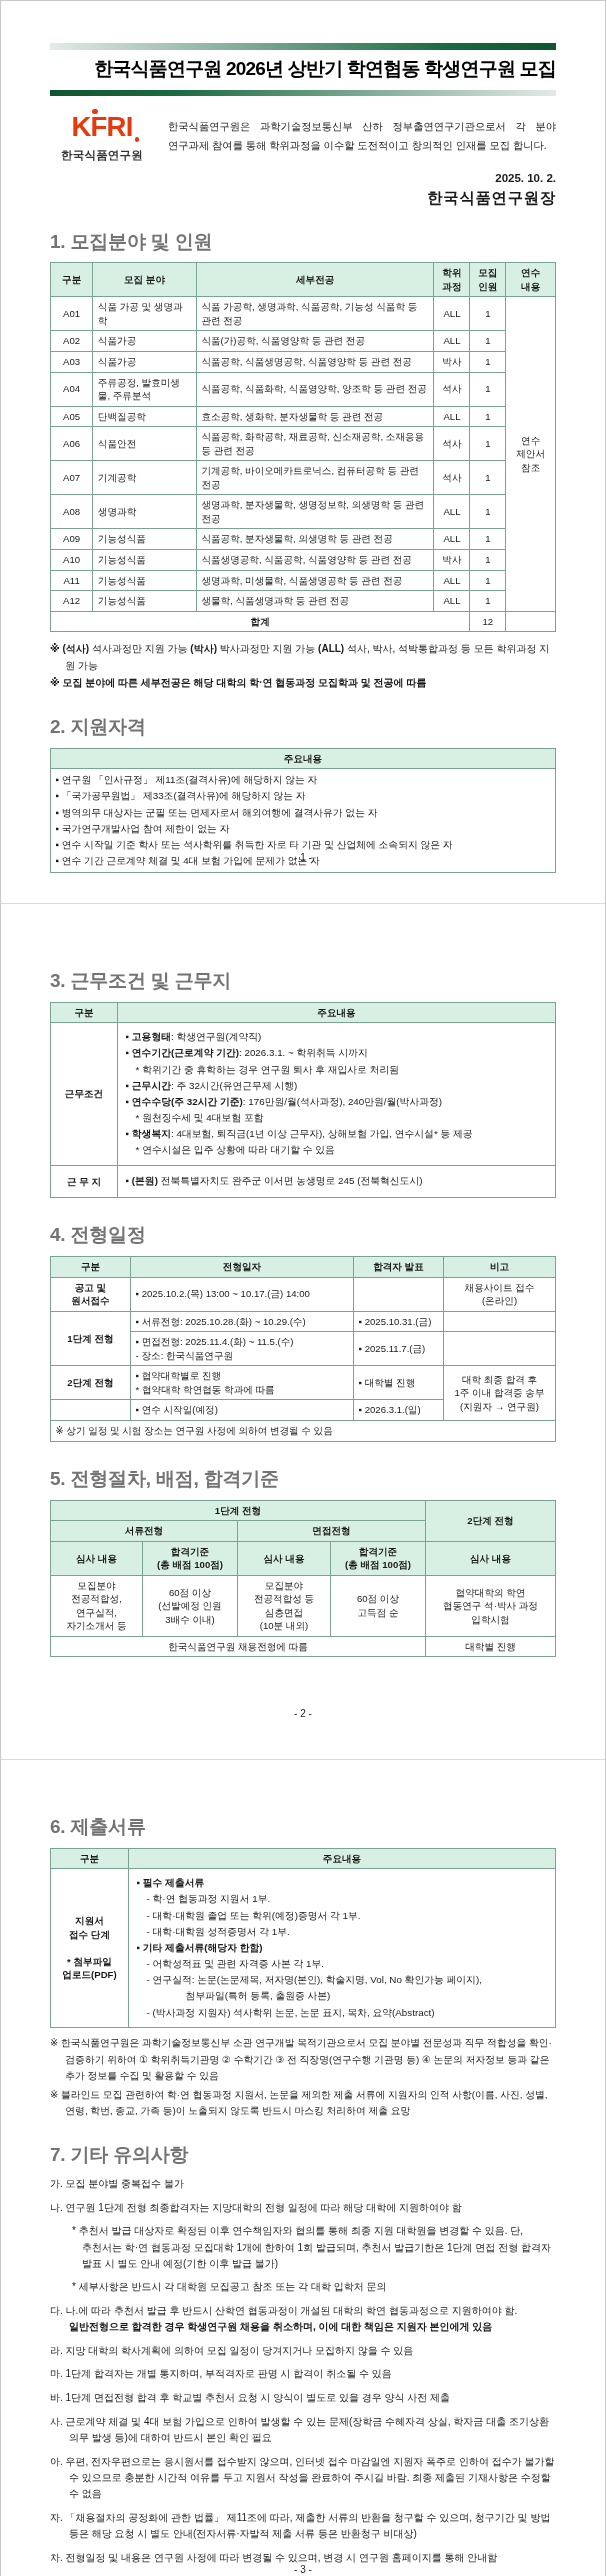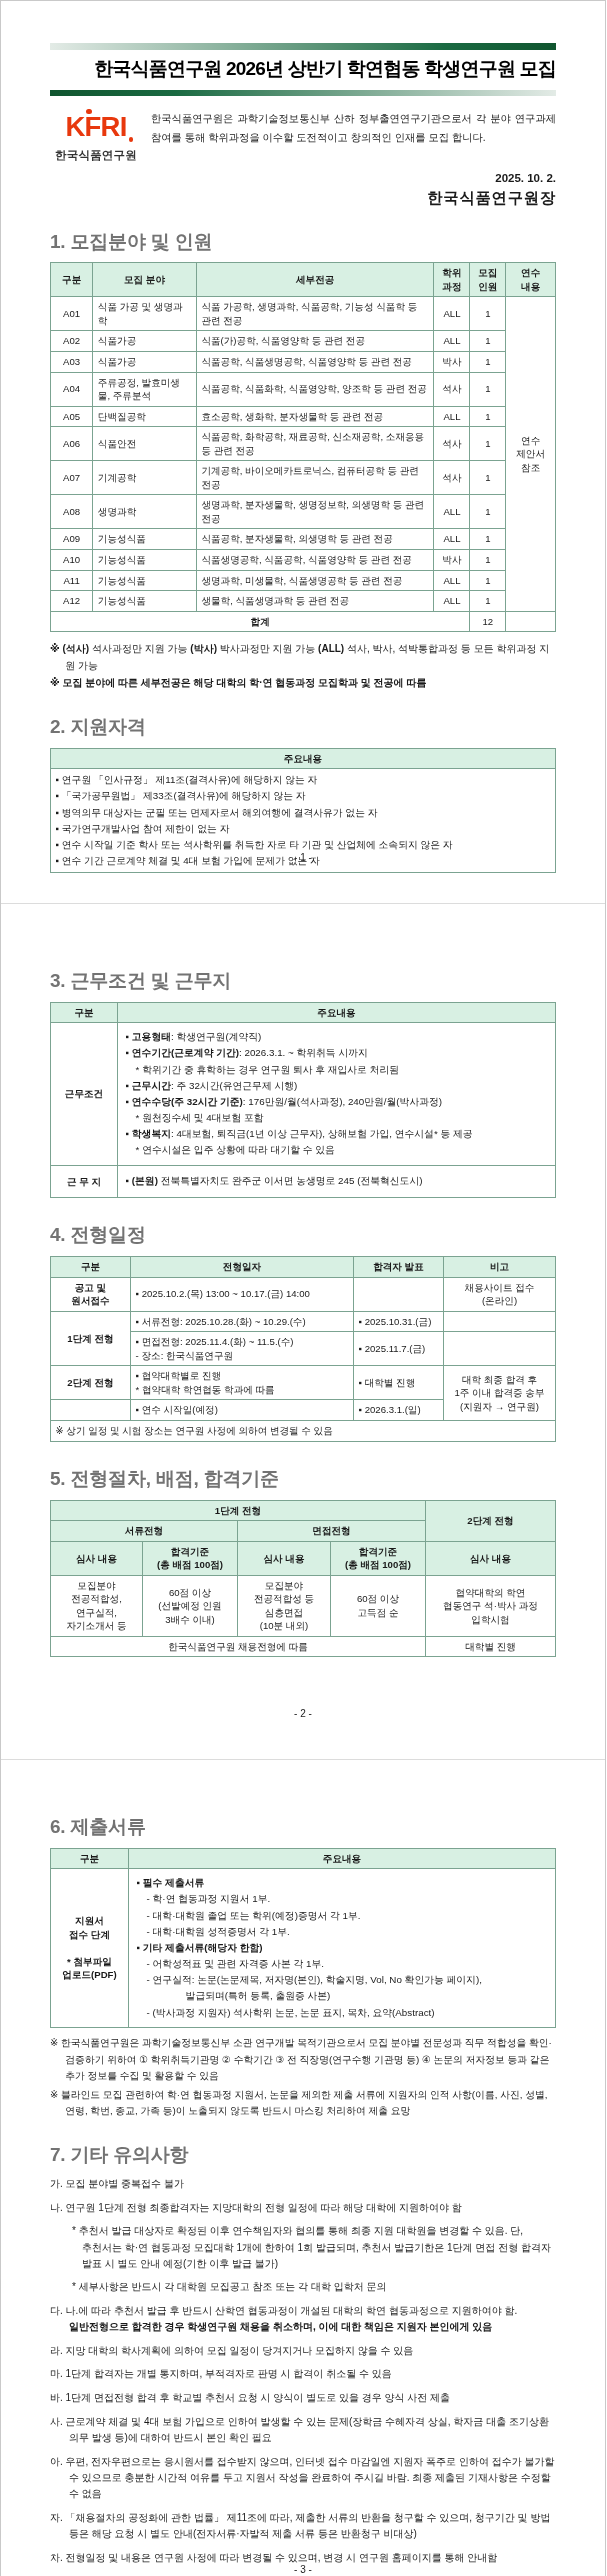--- a/index.html
+++ b/index.html
@@ -15,21 +15,21 @@
   #page2 { height:856px; border-bottom:0.8px solid #dcdcdc; padding-top:44px; }
   #page3 { height:855px; padding-top:34px; }
   .pagemark { position:absolute; bottom:40px; left:0; right:0; text-align:center; font-size:10px; color:#222; }
 
   
   .titlewrap { margin-top:42px; }
   .greenbar-top { height:6.9px; background:linear-gradient(to right,#e3ebe6,#1a6a42 78%,#10552f); }
   .greenbar-btm { height:6.9px; background:linear-gradient(to right,#10552f,#1a6a42 25%,#e3ebe6); }
   .main-title { font-size:19px; font-weight:bold; text-align:right; letter-spacing:-0.8px; padding:6.1px 0 7.6px; color:#000; }
 
-  .orgrow { display:flex; gap:9px; margin-top:13.8px; align-items:flex-start; }
+  .orgrow { display:flex; gap:20px; margin-top:13.8px; align-items:center;margin-left:6px; }
   .logo { width:92px; text-align:center; padding-top:3.1px; }
   .kfri { color:#e8380d; font-size:27.5px; font-weight:bold; line-height:1; position:relative; display:inline-block; letter-spacing:-0.8px; }
   .kfri .d1 { position:absolute; width:5.4px; height:5.4px; border-radius:50%; background:#e8380d; top:-4.6px; left:20.6px; }
   .kfri .d2 { position:absolute; width:4.6px; height:4.6px; border-radius:50%; background:#e8380d; bottom:-0.8px; right:-6.9px; }
   .logo-sub { font-size:11.5px; font-weight:bold; color:#333; margin-top:6.9px; letter-spacing:0.2px; }
   .intro { flex:1; font-size:10.3px; line-height:1.8; text-align:justify; word-break:keep-all; }
 
   .date-line { text-align:right; font-size:11.5px; font-weight:bold; margin-top:9.2px; }
   .signer-line { text-align:right; font-size:15.3px; font-weight:bold; margin-top:3.8px; letter-spacing:0.8px; }
 
@@ -398,21 +398,21 @@
 * 첨부파일
 업로드(PDF)</td>
           <td class="cell-lines" style="padding:6.1px 7.6px">
             <div class="bold">▪ 필수 제출서류</div>
             <div class="sub-line">- 학·연 협동과정 지원서 1부.</div>
             <div class="sub-line">- 대학·대학원 졸업 또는 학위(예정)증명서 각 1부.</div>
             <div class="sub-line">- 대학·대학원 성적증명서 각 1부.</div>
             <div class="bold">▪ 기타 제출서류(해당자 한함)</div>
             <div class="sub-line">- 어학성적표 및 관련 자격증 사본 각 1부.</div>
             <div class="sub-line">- 연구실적: 논문(논문제목, 저자명(본인), 학술지명, Vol, No 확인가능 페이지),</div>
-            <div class="indent-line">발급되며(특허 등록, 출원증 사본)</div>
+            <div class="indent-line">첨부파일(특허 등록, 출원증 사본)</div>
             <div class="sub-line">- (박사과정 지원자) 석사학위 논문, 논문 표지, 목차, 요약(Abstract)</div>
           </td>
         </tr>
       </tbody>
     </table>
 
     <div class="notes-blk">
       <div class="note-line hang">※ 한국식품연구원은 과학기술정보통신부 소관 연구개발 목적기관으로서 모집 분야별 전문성과 직무 적합성을 확인·검증하기 위하여 ① 학위취득기관명 ② 수학기간 ③ 전 직장명(연구수행 기관명 등) ④ 논문의 저자정보 등과 같은 추가 정보를 수집 및 활용할 수 있음</div>
       <div class="note-line hang">※ 블라인드 모집 관련하여 학·연 협동과정 지원서, 논문을 제외한 제출 서류에 지원자의 인적 사항(이름, 사진, 성별, 연령, 학번, 종교, 가족 등)이 노출되지 않도록 반드시 마스킹 처리하여 제출 요망</div>
     </div>

